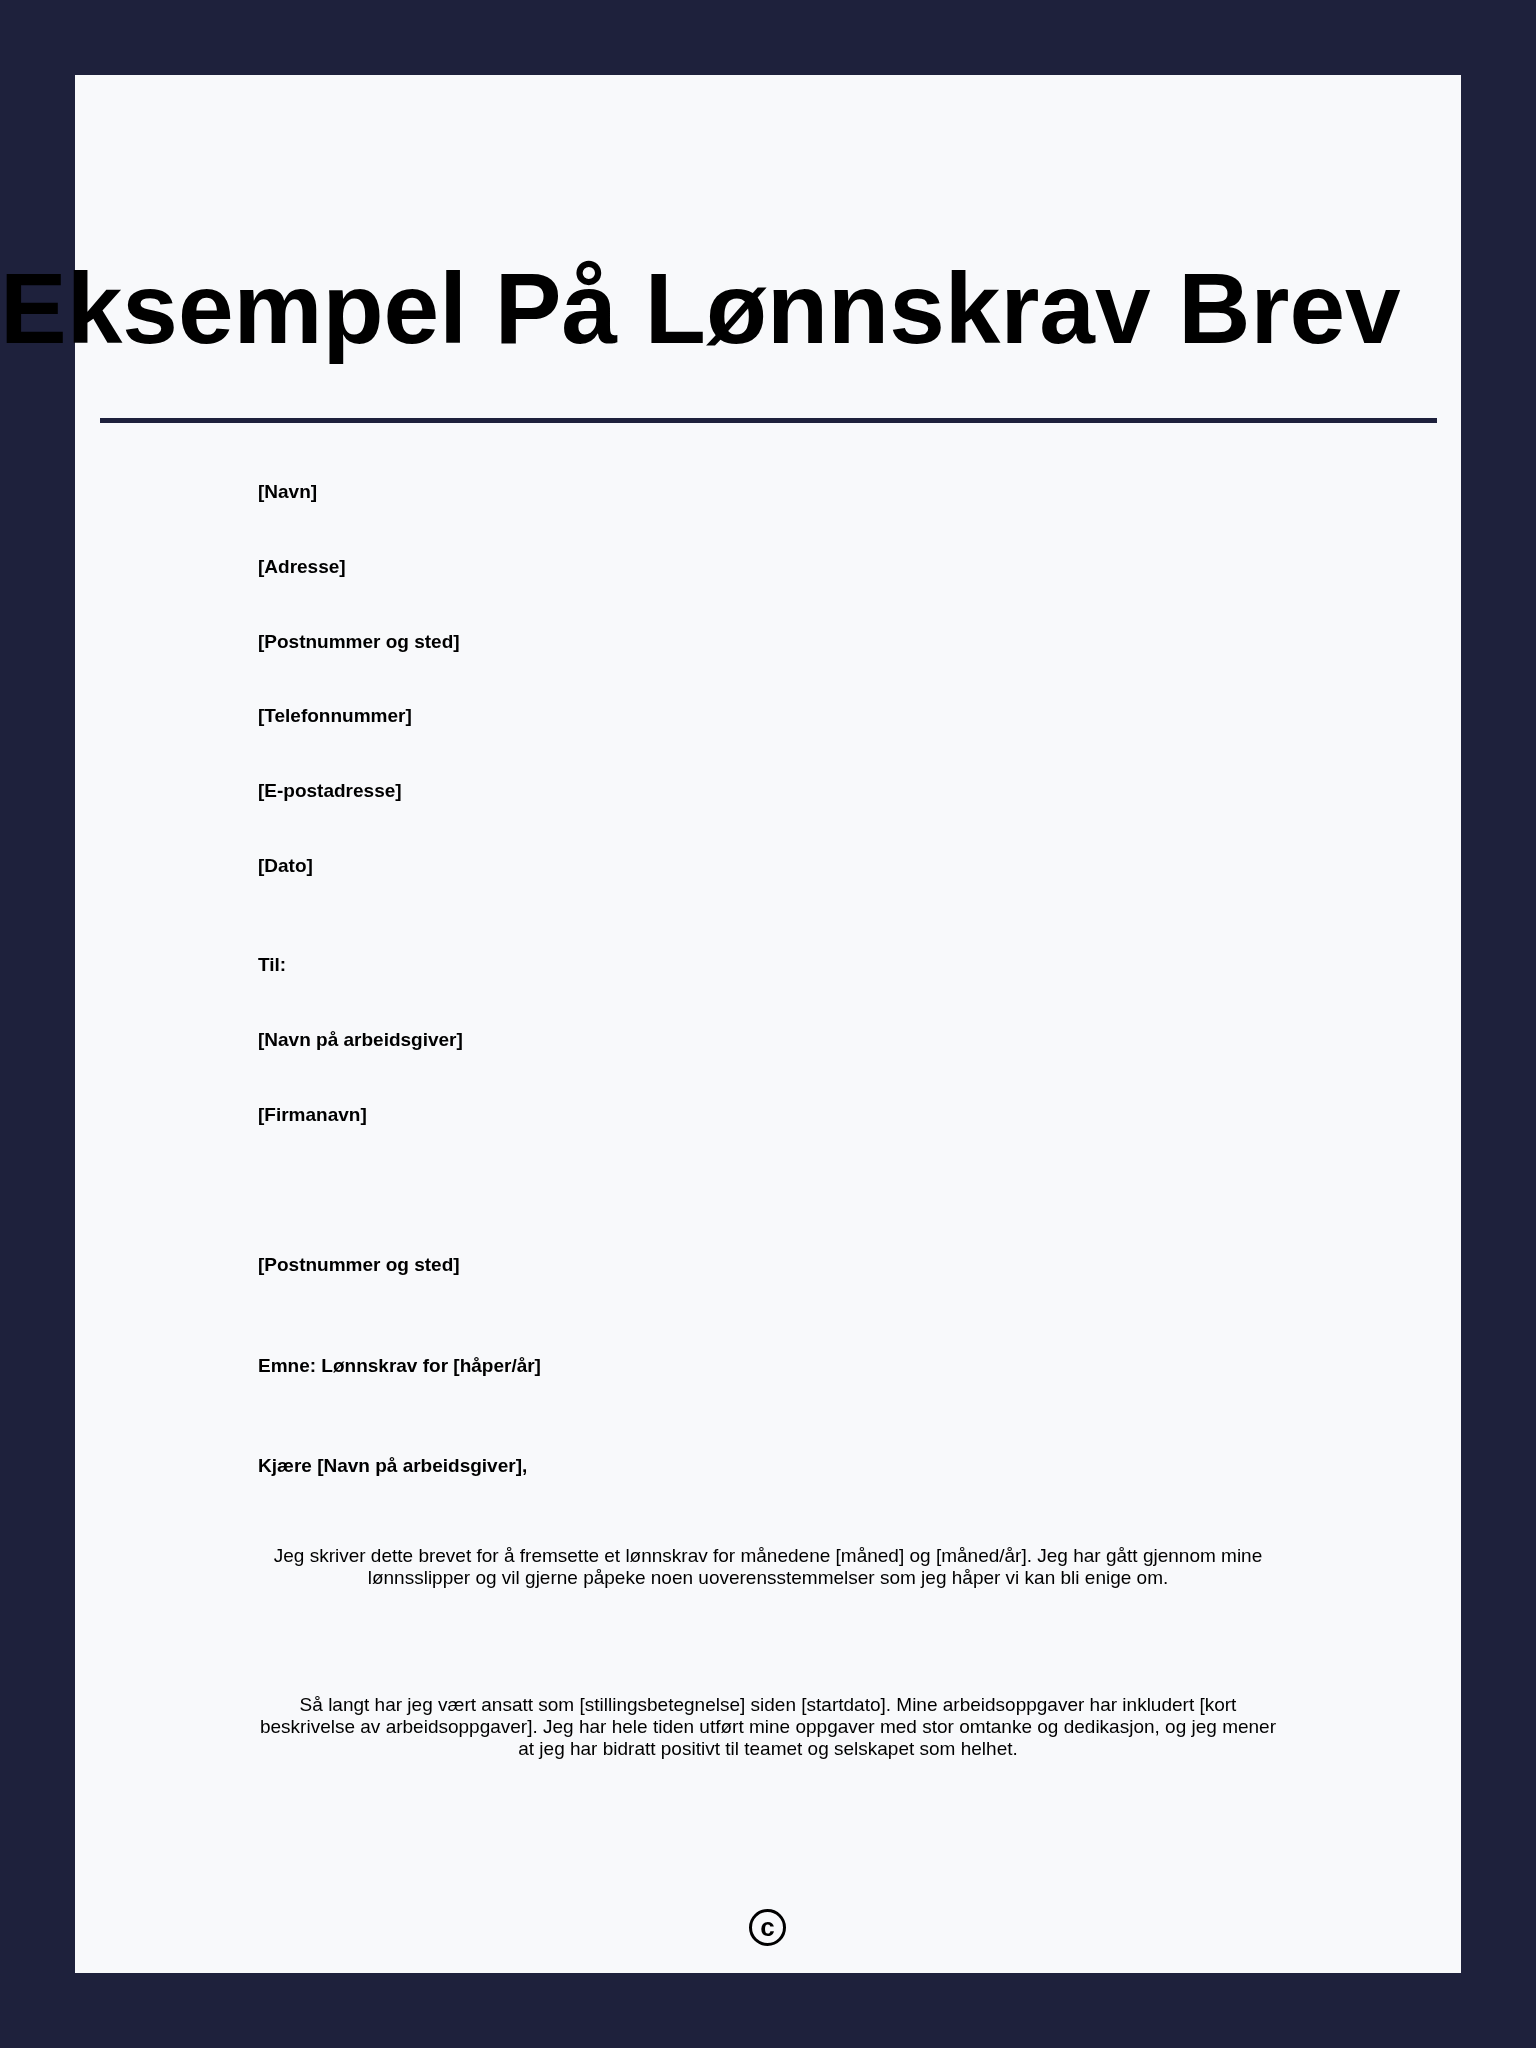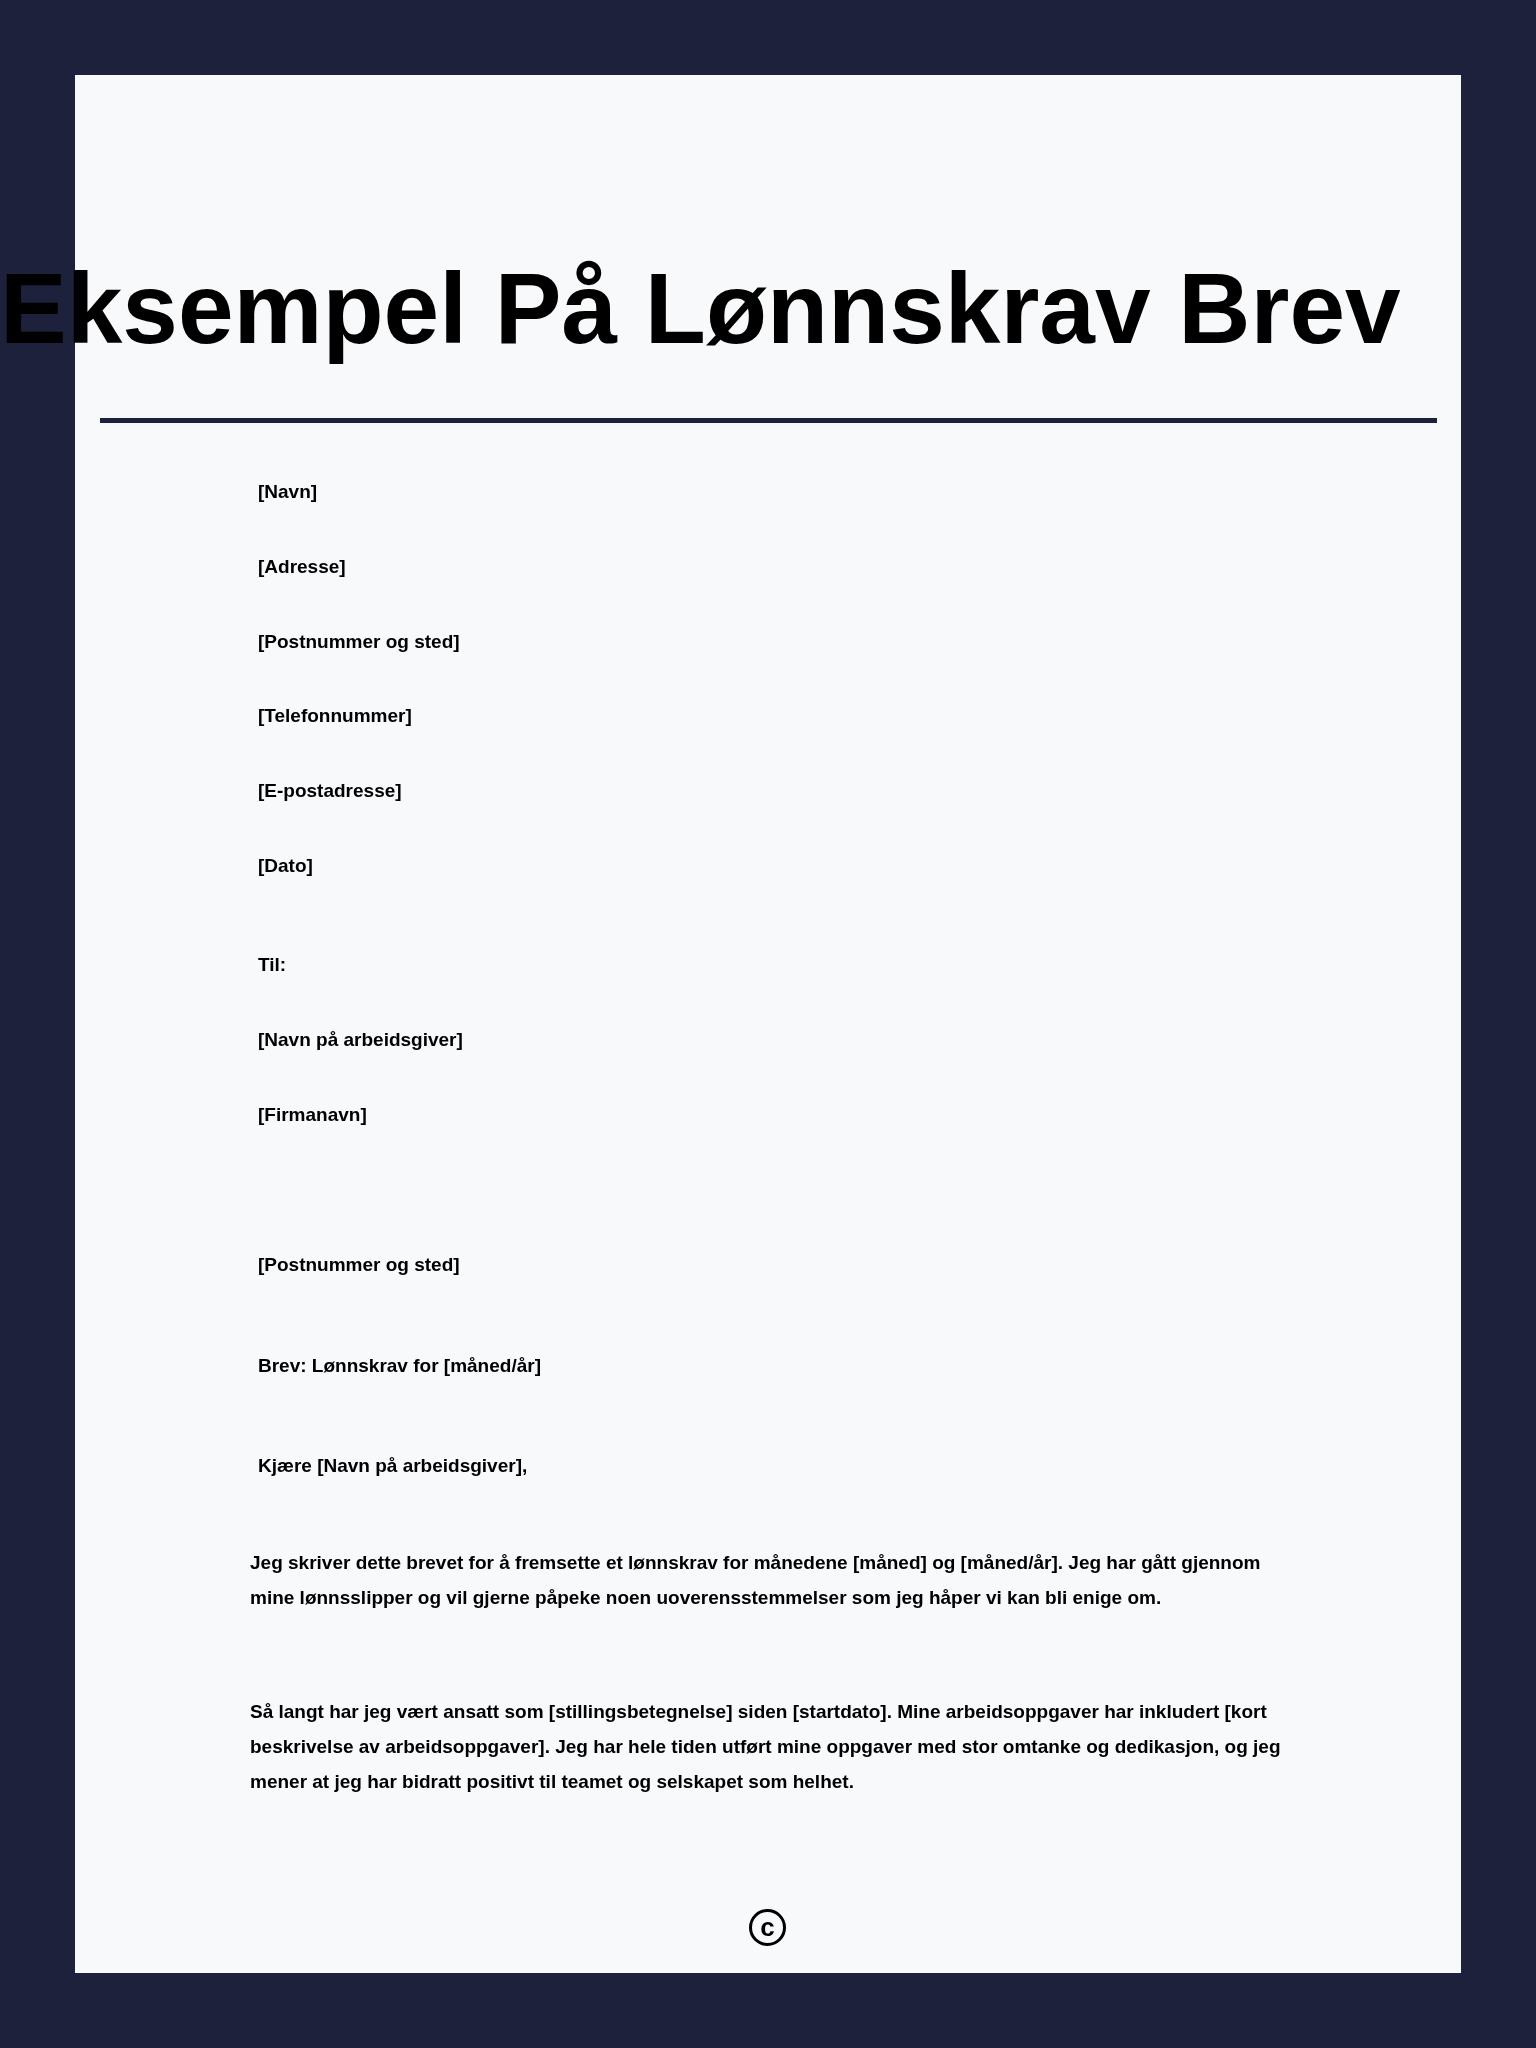--- a/index.html
+++ b/index.html
@@ -57,24 +57,25 @@
       line-height: 25px;
       color: #000000;
       white-space: nowrap;
     }
     .para {
       position: absolute;
       left: 175px;
       width: 1036px;
       margin: 0;
       font-family: "Liberation Sans", sans-serif;
-      font-weight: bold;
+      font-weight: normal;
       font-size: 19px;
-      line-height: 35px;
+      line-height: 22px;
       color: #000000;
+      text-align: center;
     }
     .copyright {
       position: absolute;
       left: 674px;
       top: 1834px;
       width: 37px;
       height: 37px;
       box-sizing: border-box;
       border: 3.5px solid #000000;
       border-radius: 50%;
@@ -106,21 +107,21 @@
   <p class="line" style="top:546px">[Postnummer og sted]</p>
   <p class="line" style="top:620px">[Telefonnummer]</p>
   <p class="line" style="top:695px">[E-postadresse]</p>
   <p class="line" style="top:770px">[Dato]</p>
 
   <p class="line" style="top:869px">Til:</p>
   <p class="line" style="top:1019px">[Firmanavn]</p>
   <p class="line" style="top:944px">[Navn på arbeidsgiver]</p>
   <p class="line" style="top:1169px">[Postnummer og sted]</p>
 
-  <p class="line" style="top:1270px">Brev: Lønnskrav for [måned/år]</p>
+  <p class="line" style="top:1270px">Emne: Lønnskrav for [håper/år]</p>
 
   <p class="line" style="top:1370px">Kjære [Navn på arbeidsgiver],</p>
 
   <p class="para" style="top:1470px">Jeg skriver dette brevet for å fremsette et lønnskrav for månedene [måned] og [måned/år]. Jeg har gått gjennom mine lønnsslipper og vil gjerne påpeke noen uoverensstemmelser som jeg håper vi kan bli enige om.</p>
 
   <p class="para" style="top:1619px">Så langt har jeg vært ansatt som [stillingsbetegnelse] siden [startdato]. Mine arbeidsoppgaver har inkludert [kort beskrivelse av arbeidsoppgaver]. Jeg har hele tiden utført mine oppgaver med stor omtanke og dedikasjon, og jeg mener at jeg har bidratt positivt til teamet og selskapet som helhet.</p>
 
   <div class="copyright" title="©">
     <span>c</span>
   </div>

